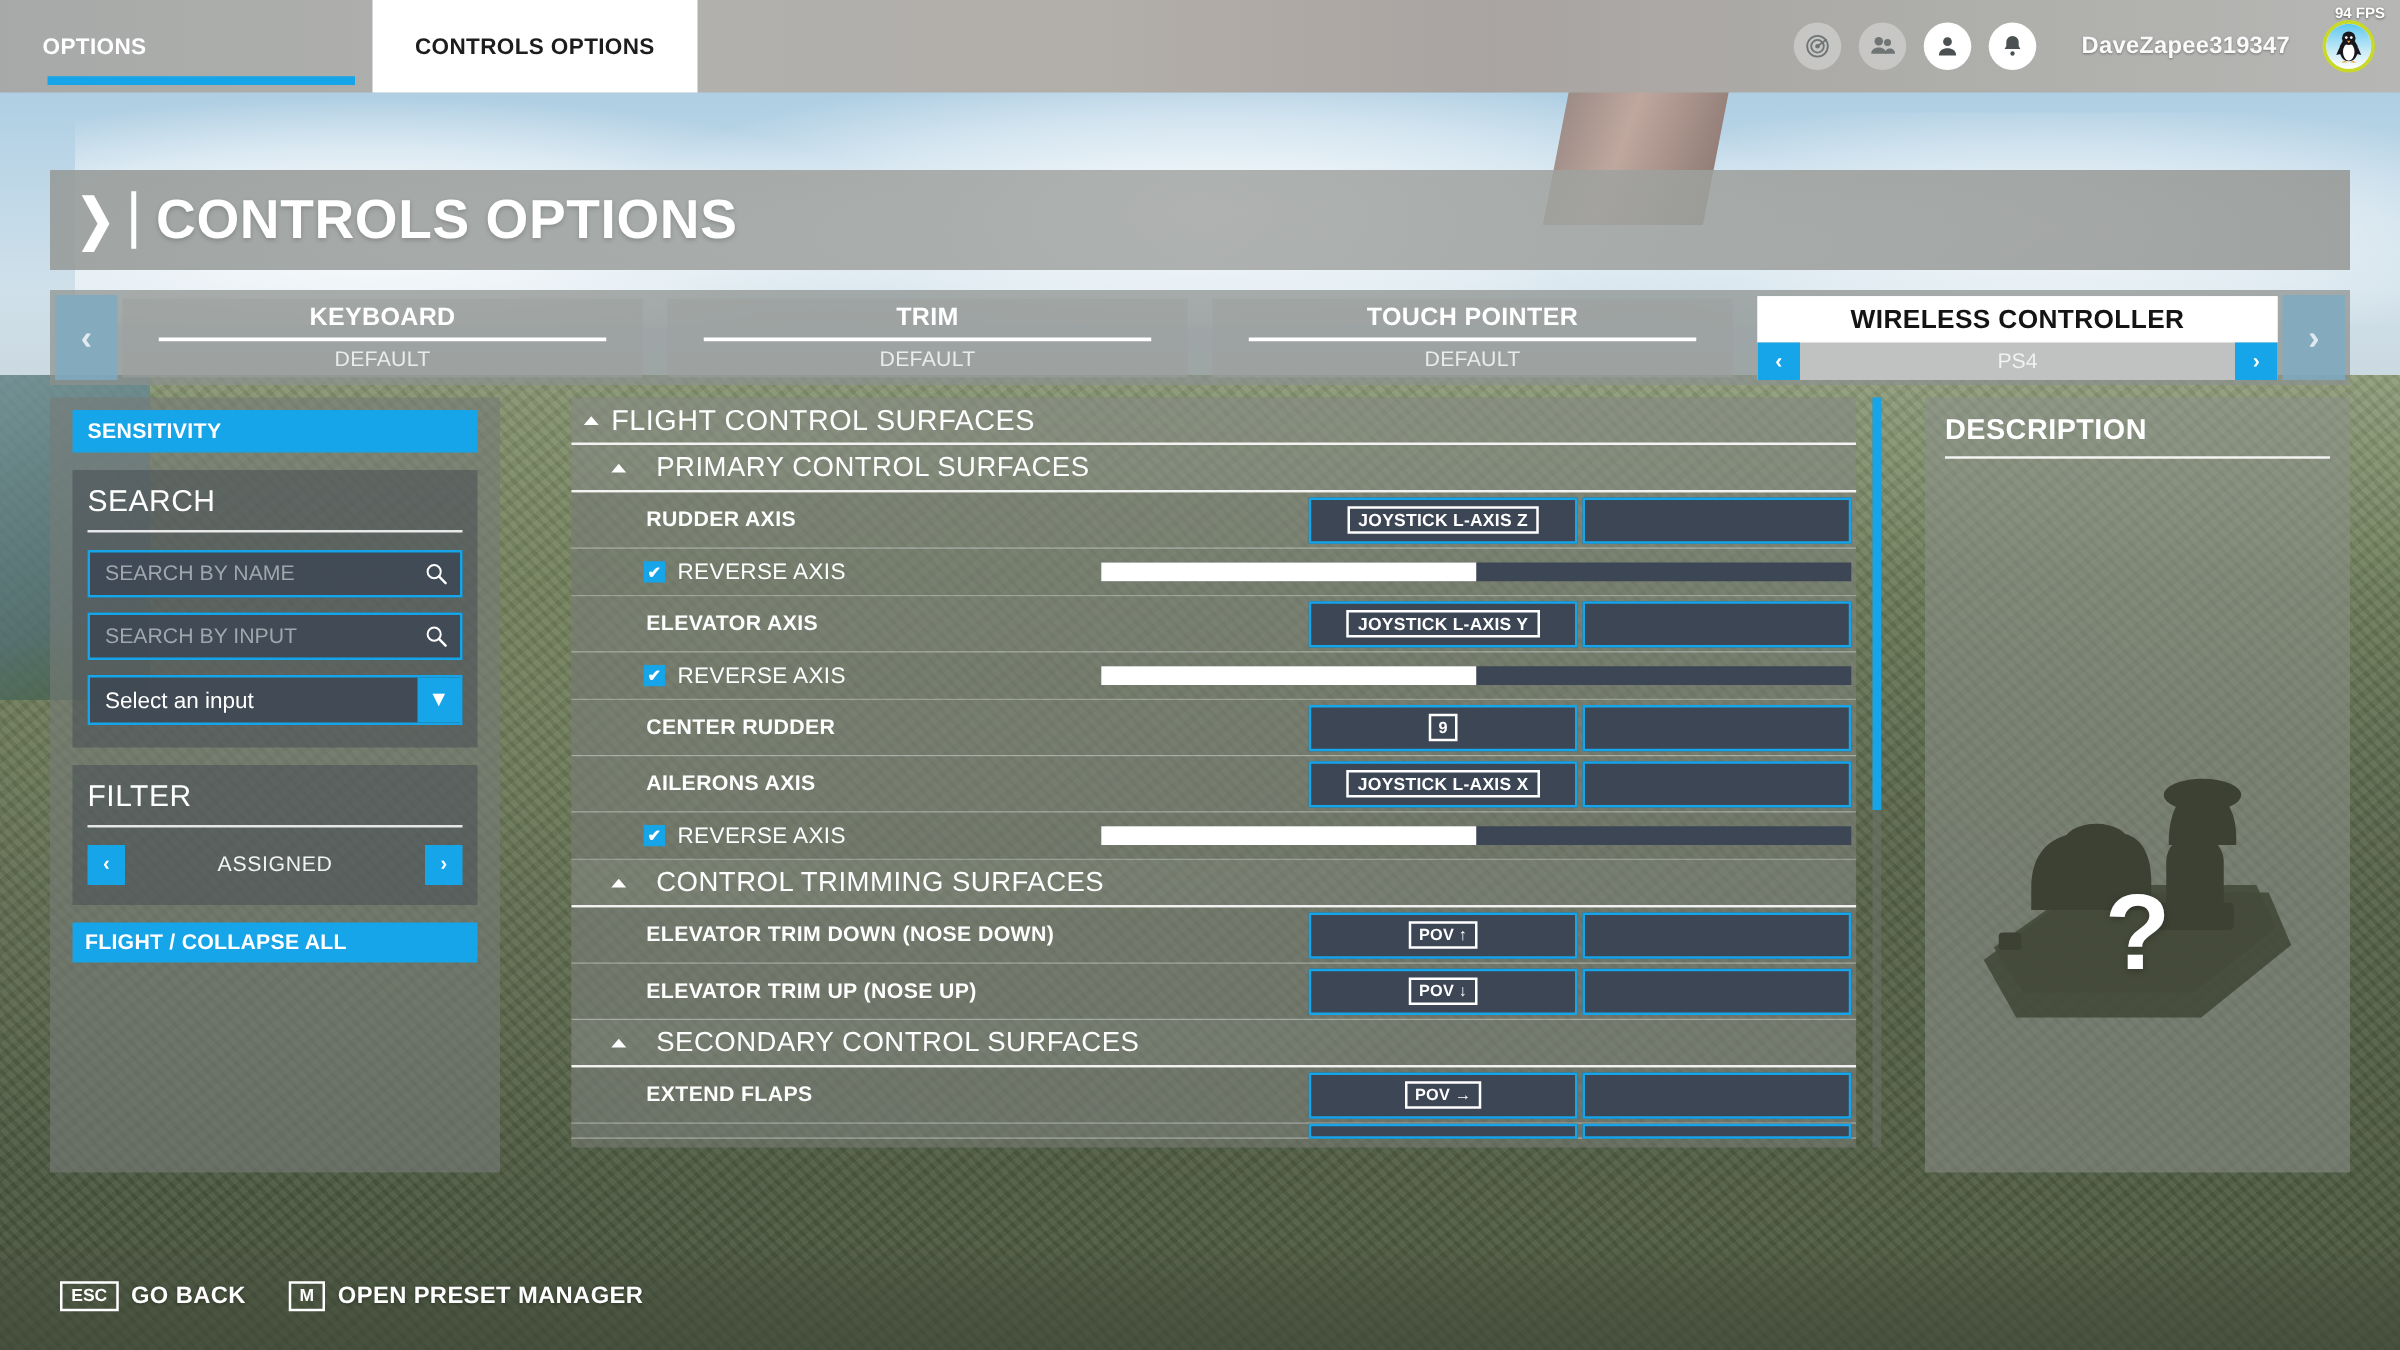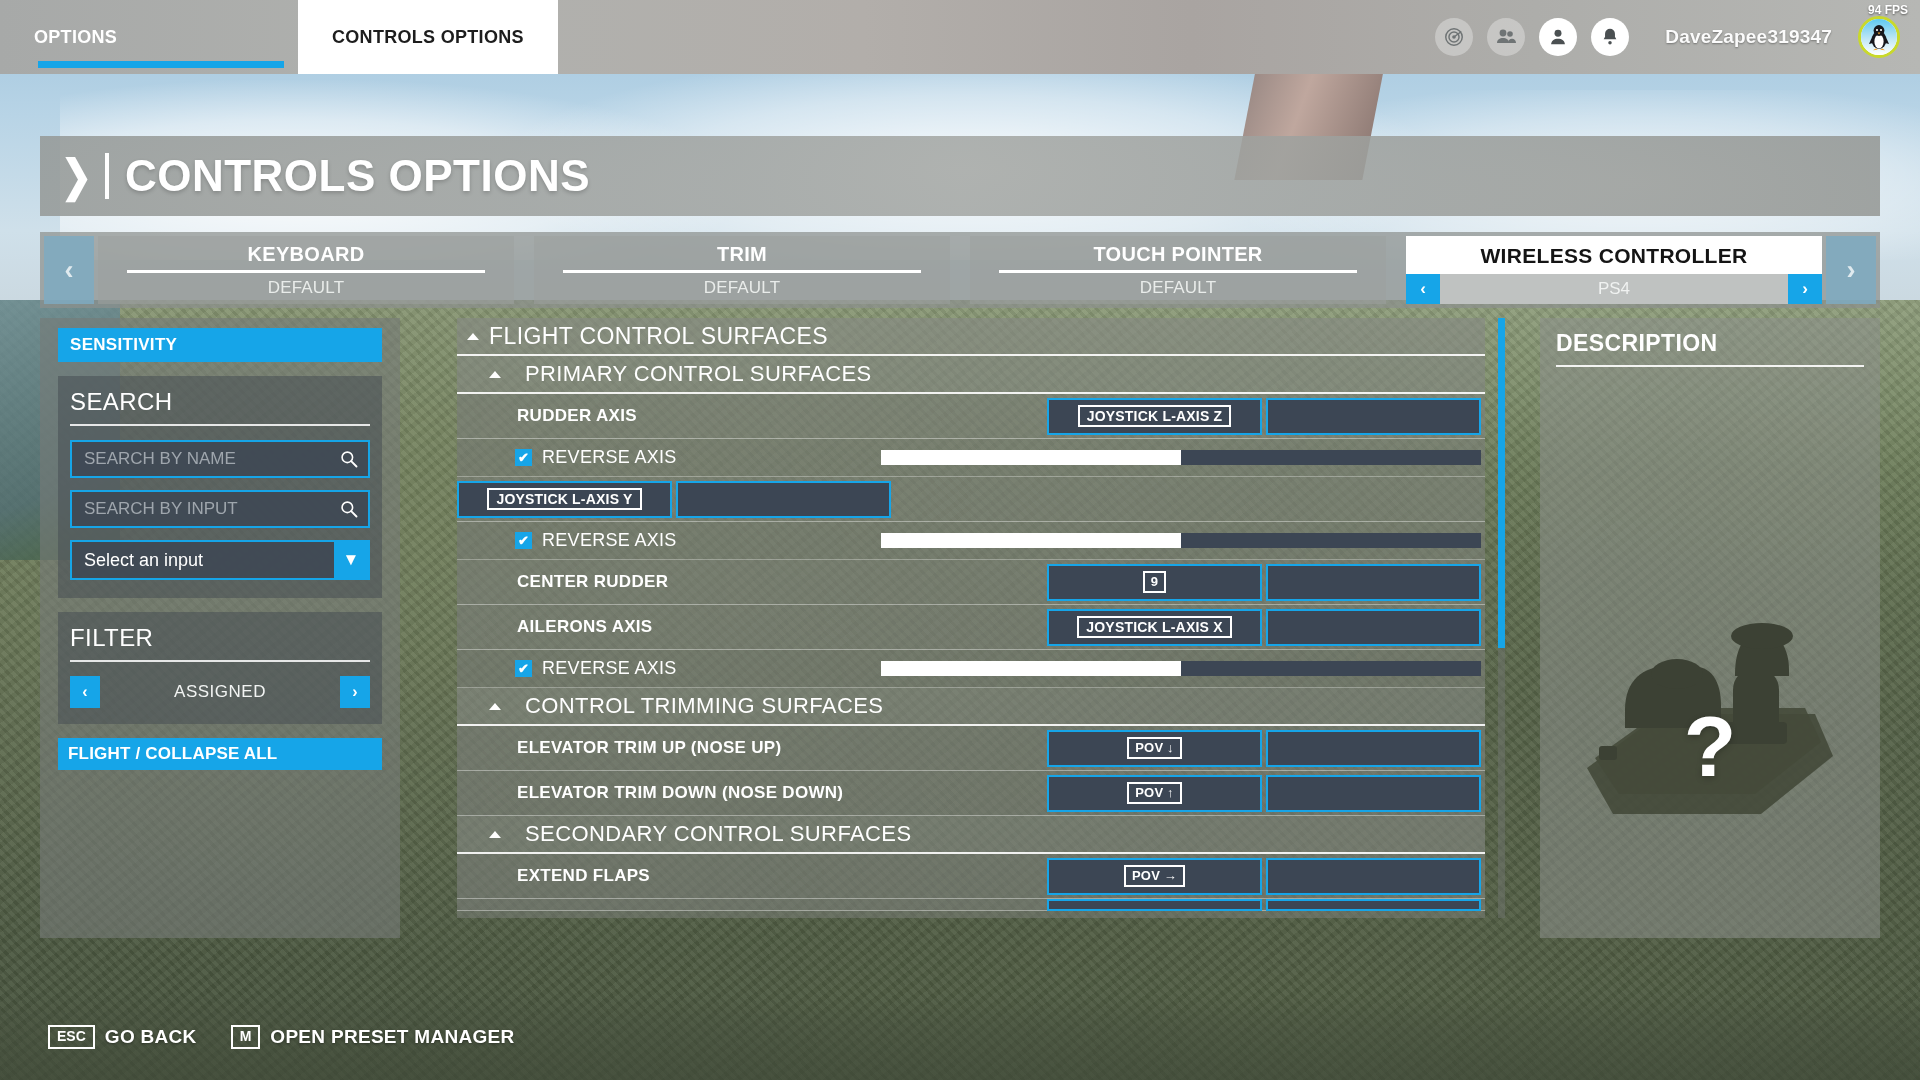--- a/index.html
+++ b/index.html
@@ -119,21 +119,21 @@
   .devstrip {
     left: 40px; top: 232px; width: 1840px; height: 76px;
     background: rgba(140,144,142,.72);
     display: flex; align-items: stretch; padding: 4px;
   }
   .dev-arrow {
     width: 50px; background: rgba(126,170,193,.85);
     display: flex; align-items: center; justify-content: center;
     color: rgba(255,255,255,.75); font-size: 27px; font-weight: bold;
   }
-  .devtabs { flex: 1; display: flex; gap: 20px; padding: 0 4px; }
+  .devtabs { flex: 1; display: flex; gap: 20px; padding: 0 4px; align-items: center; }
   .devtab {
     flex: 1; display: flex; flex-direction: column; align-items: center; justify-content: center;
     background: rgba(157,161,159,.55); position: relative; padding: 4px 0;
   }
   .devtab .dname {
     color: #ffffff; font-size: 20px; font-weight: bold; letter-spacing: .3px; margin-bottom: 4px;
   }
   .devtab .drule { width: 86%; height: 3px; background: #ffffff; margin-bottom: 5px; }
   .devtab .dpreset { color: #e9ecea; font-size: 17px; letter-spacing: .2px; }
   .devtab.active { background: #ffffff; padding: 0; }
@@ -477,20 +477,21 @@
       </div>
       <div class="subrow">
         <span class="chk">✔</span>
         <span class="clabel">REVERSE AXIS</span>
         <span class="slider">
           <span class="fill" style="width:50%"></span>
         </span>
       </div>
 
       <div class="row">
+        <span class="rname">ELEVATOR AXIS</span>
         <span class="bindcell">
           <span class="keycap">JOYSTICK L-AXIS Y</span>
         </span>
         <span class="bindcell empty">
           <span class="keycap" style="border:none;background:none"></span>
         </span>
       </div>
       <div class="subrow">
         <span class="chk">✔</span>
         <span class="clabel">REVERSE AXIS</span>
@@ -525,33 +526,33 @@
           <span class="fill" style="width:50%"></span>
         </span>
       </div>
 
       <div class="grp-l2">
         <span class="caret-up"></span>
         <span class="gtxt">CONTROL TRIMMING SURFACES</span>
       </div>
 
       <div class="row">
+        <span class="rname">ELEVATOR TRIM DOWN (NOSE DOWN)</span>
+        <span class="bindcell">
+          <span class="keycap small">POV ↑</span>
+        </span>
+        <span class="bindcell empty">
+          <span class="keycap" style="border:none;background:none"></span>
+        </span>
+      </div>
+
+      <div class="row">
         <span class="rname">ELEVATOR TRIM UP (NOSE UP)</span>
         <span class="bindcell">
           <span class="keycap small">POV ↓</span>
-        </span>
-        <span class="bindcell empty">
-          <span class="keycap" style="border:none;background:none"></span>
-        </span>
-      </div>
-
-      <div class="row">
-        <span class="rname">ELEVATOR TRIM DOWN (NOSE DOWN)</span>
-        <span class="bindcell">
-          <span class="keycap small">POV ↑</span>
         </span>
         <span class="bindcell empty">
           <span class="keycap" style="border:none;background:none"></span>
         </span>
       </div>
 
       <div class="grp-l2">
         <span class="caret-up"></span>
         <span class="gtxt">SECONDARY CONTROL SURFACES</span>
       </div>

